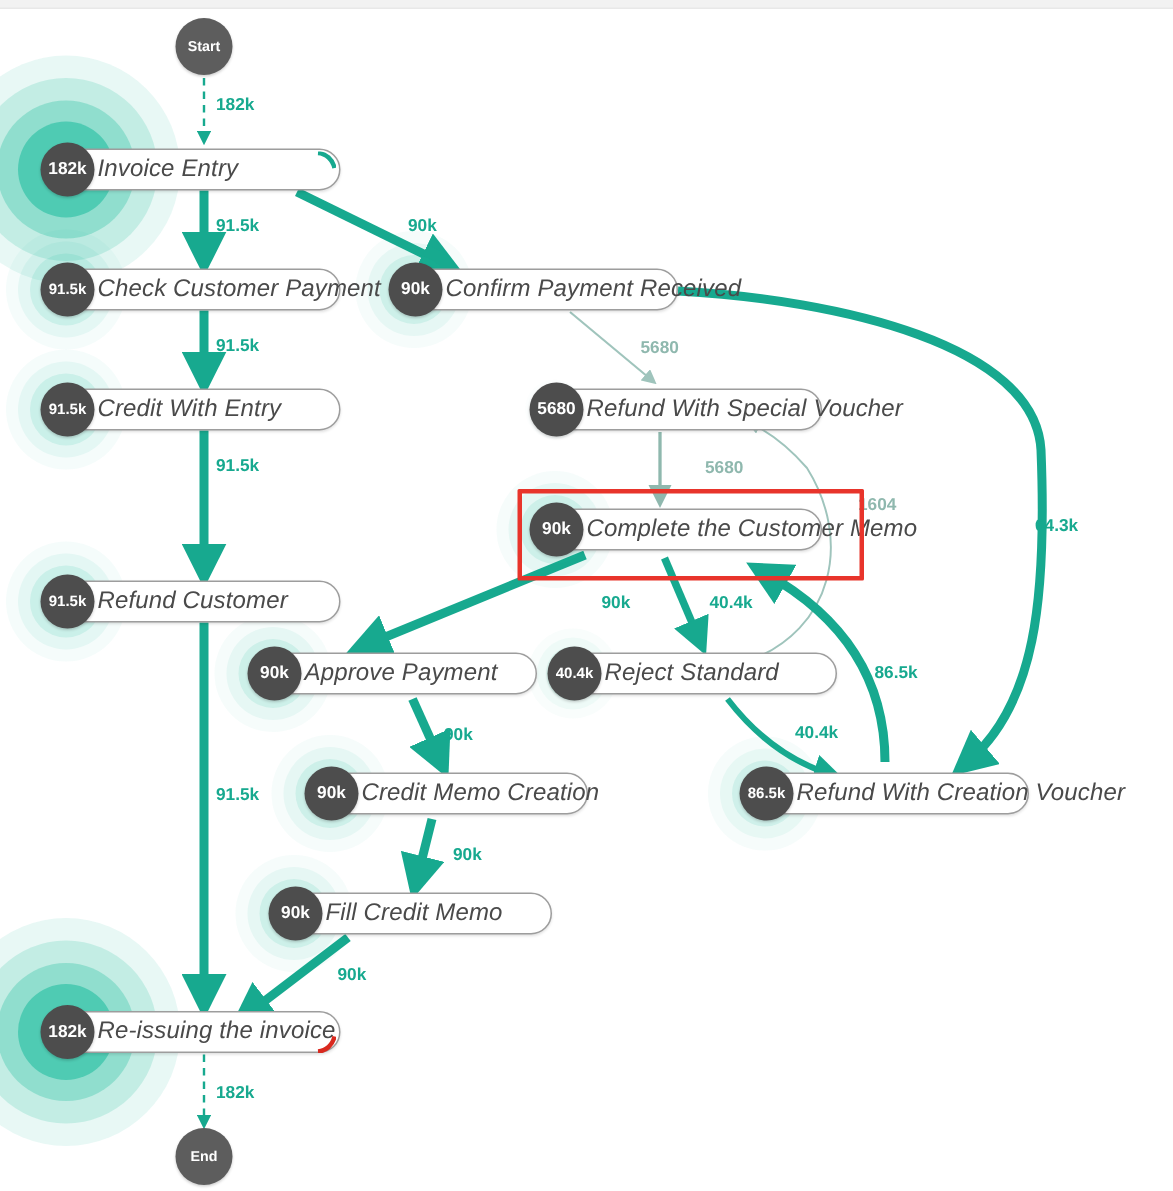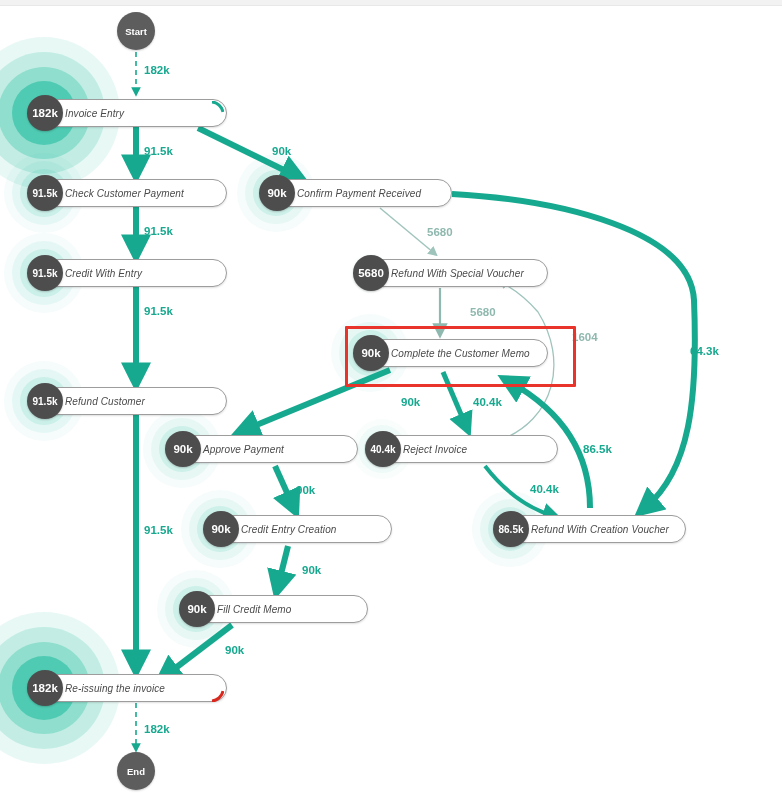--- a/index.html
+++ b/index.html
@@ -30,21 +30,21 @@
     height:28px;
     border:1px solid #9d9d9d;
     border-radius:14px;
     background:#ffffff;
     box-shadow:0 1px 2px rgba(0,0,0,.13);
     display:flex;align-items:center;
     box-sizing:border-box;
   }
   .node .label{
     font-style:italic;
-    font-size:10px;
+    font-size:16px;
     color:#4a4a4a;
     white-space:nowrap;
     padding-left:34px;
     letter-spacing:.1px;
   }
   .badge{
     position:absolute;
     left:-4px;top:50%;
     transform:translateY(-50%);
     width:36px;height:36px;
@@ -241,25 +241,25 @@
       </div>
       <div class="node" style="left: 356px; top: 339px; width: 192px;">
         <span class="label">Complete the Customer Memo</span>
         <div class="badge" style="background: rgb(77, 77, 77);">90k</div>
       </div>
       <div class="node" style="left: 168px; top: 435px; width: 190px;">
         <span class="label">Approve Payment</span>
         <div class="badge" style="background: rgb(77, 77, 77);">90k</div>
       </div>
       <div class="node" style="left: 368px; top: 435px; width: 190px;">
-        <span class="label">Reject Invoice</span>
+        <span class="label">Reject Standard</span>
         <div class="badge small" style="background: rgb(77, 77, 77);">40.4k</div>
       </div>
       <div class="node" style="left: 206px; top: 515px; width: 186px;">
-        <span class="label">Credit Entry Creation</span>
+        <span class="label">Credit Memo Creation</span>
         <div class="badge" style="background: rgb(77, 77, 77);">90k</div>
       </div>
       <div class="node" style="left: 496px; top: 515px; width: 190px;">
         <span class="label">Refund With Creation Voucher</span>
         <div class="badge small" style="background: rgb(77, 77, 77);">86.5k</div>
       </div>
       <div class="node" style="left: 182px; top: 595px; width: 186px;">
         <span class="label">Fill Credit Memo</span>
         <div class="badge" style="background: rgb(77, 77, 77);">90k</div>
       </div>

